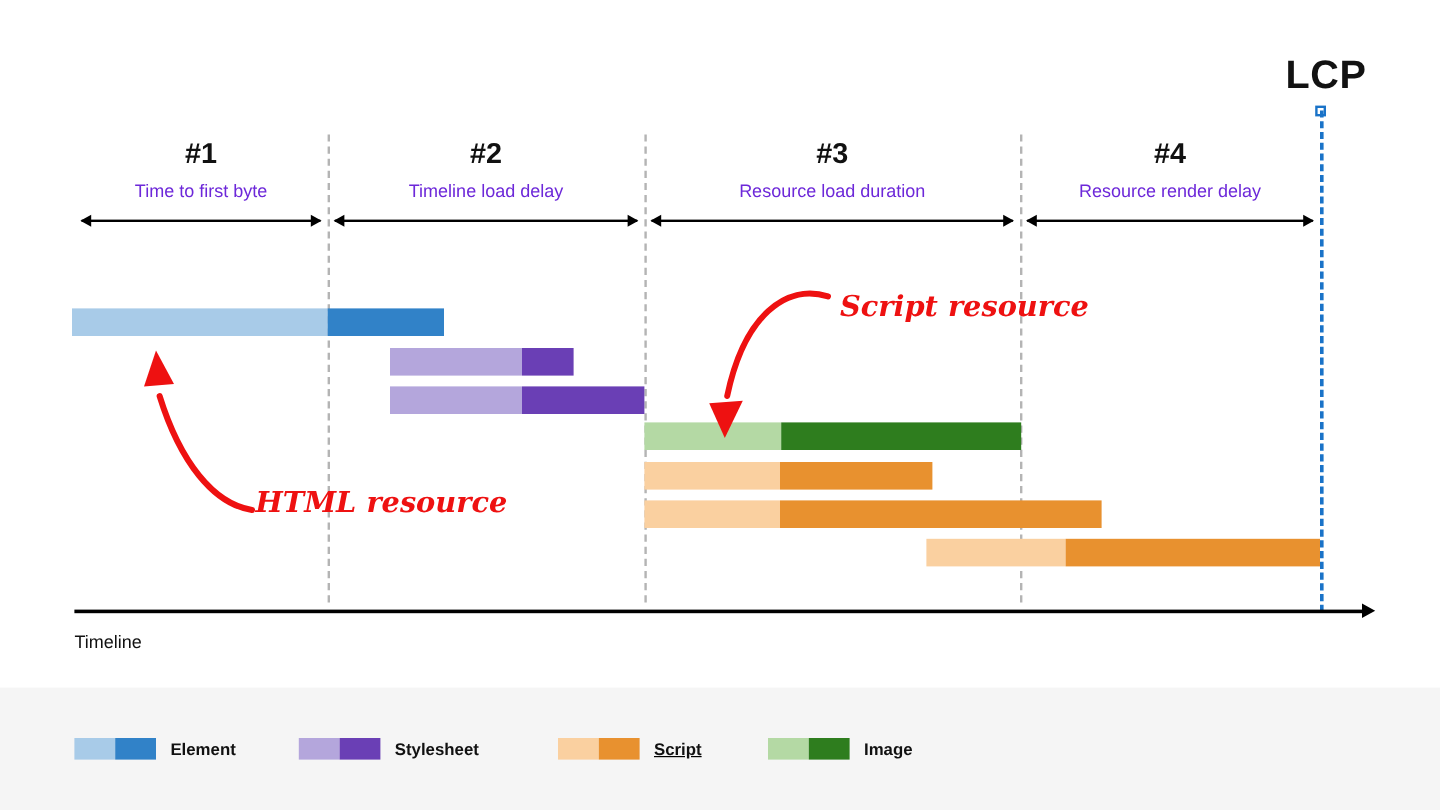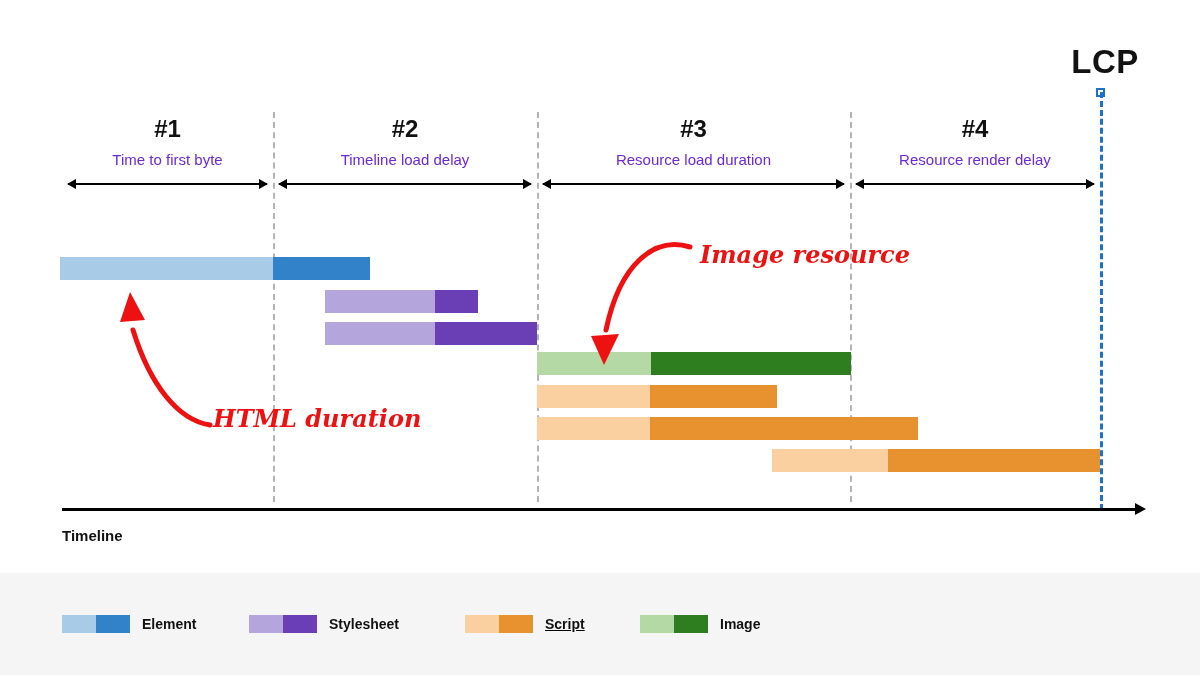--- a/index.html
+++ b/index.html
@@ -80,21 +80,21 @@
   }
   .axis::after {
     content: ""; position: absolute; right: -9px; top: -5px;
     width: 0; height: 0;
     border-top: 6px solid transparent;
     border-bottom: 6px solid transparent;
     border-left: 11px solid #000000;
   }
   .axis-label {
     position: absolute; left: 62px; top: 527px;
-    font-size: 15px; font-weight: bold; color: #111111;
+    font-size: 15px; font-weight: normal; color: #111111;
   }
 
   
   .annot {
     position: absolute;
     color: #ee1111;
     font-family: "DejaVu Serif", serif;
     font-style: italic; font-weight: bold;
     font-size: 24px; white-space: nowrap;
   }
@@ -185,22 +185,22 @@
   <div class="axis"></div>
   <div class="axis-label">Timeline</div>
 
   <svg class="annot-svg" viewBox="0 0 1200 675">
     <path d="M210,425 C178,420 150,385 133,330" stroke="#ee1111" stroke-width="5" fill="none" stroke-linecap="round"></path>
     <polygon points="130,292 120,322 145,320" fill="#ee1111"></polygon>
     <path d="M690,247 C655,236 620,263 606,330" stroke="#ee1111" stroke-width="5" fill="none" stroke-linecap="round"></path>
     <polygon points="604,365 591,336 619,334" fill="#ee1111"></polygon>
   </svg>
 
-  <div class="annot annot-html">HTML duration</div>
-  <div class="annot annot-img">Image resource</div>
+  <div class="annot annot-html">HTML resource</div>
+  <div class="annot annot-img">Script resource</div>
 
   <div id="legend">
       <div class="legend-item" style="left: 62px;">
         <div class="legend-swatches">
           <div class="legend-sw" style="background: rgb(168, 203, 232);"></div>
           <div class="legend-sw" style="background: rgb(49, 130, 200);"></div>
         </div>
         <div class="legend-text">Element</div>
       </div>
       <div class="legend-item" style="left: 249px;">

